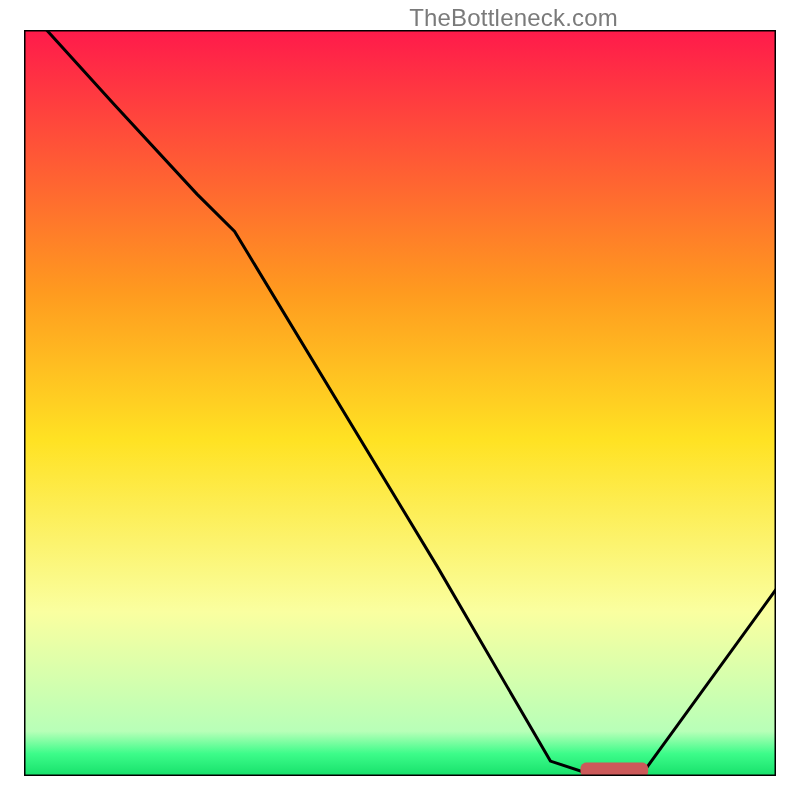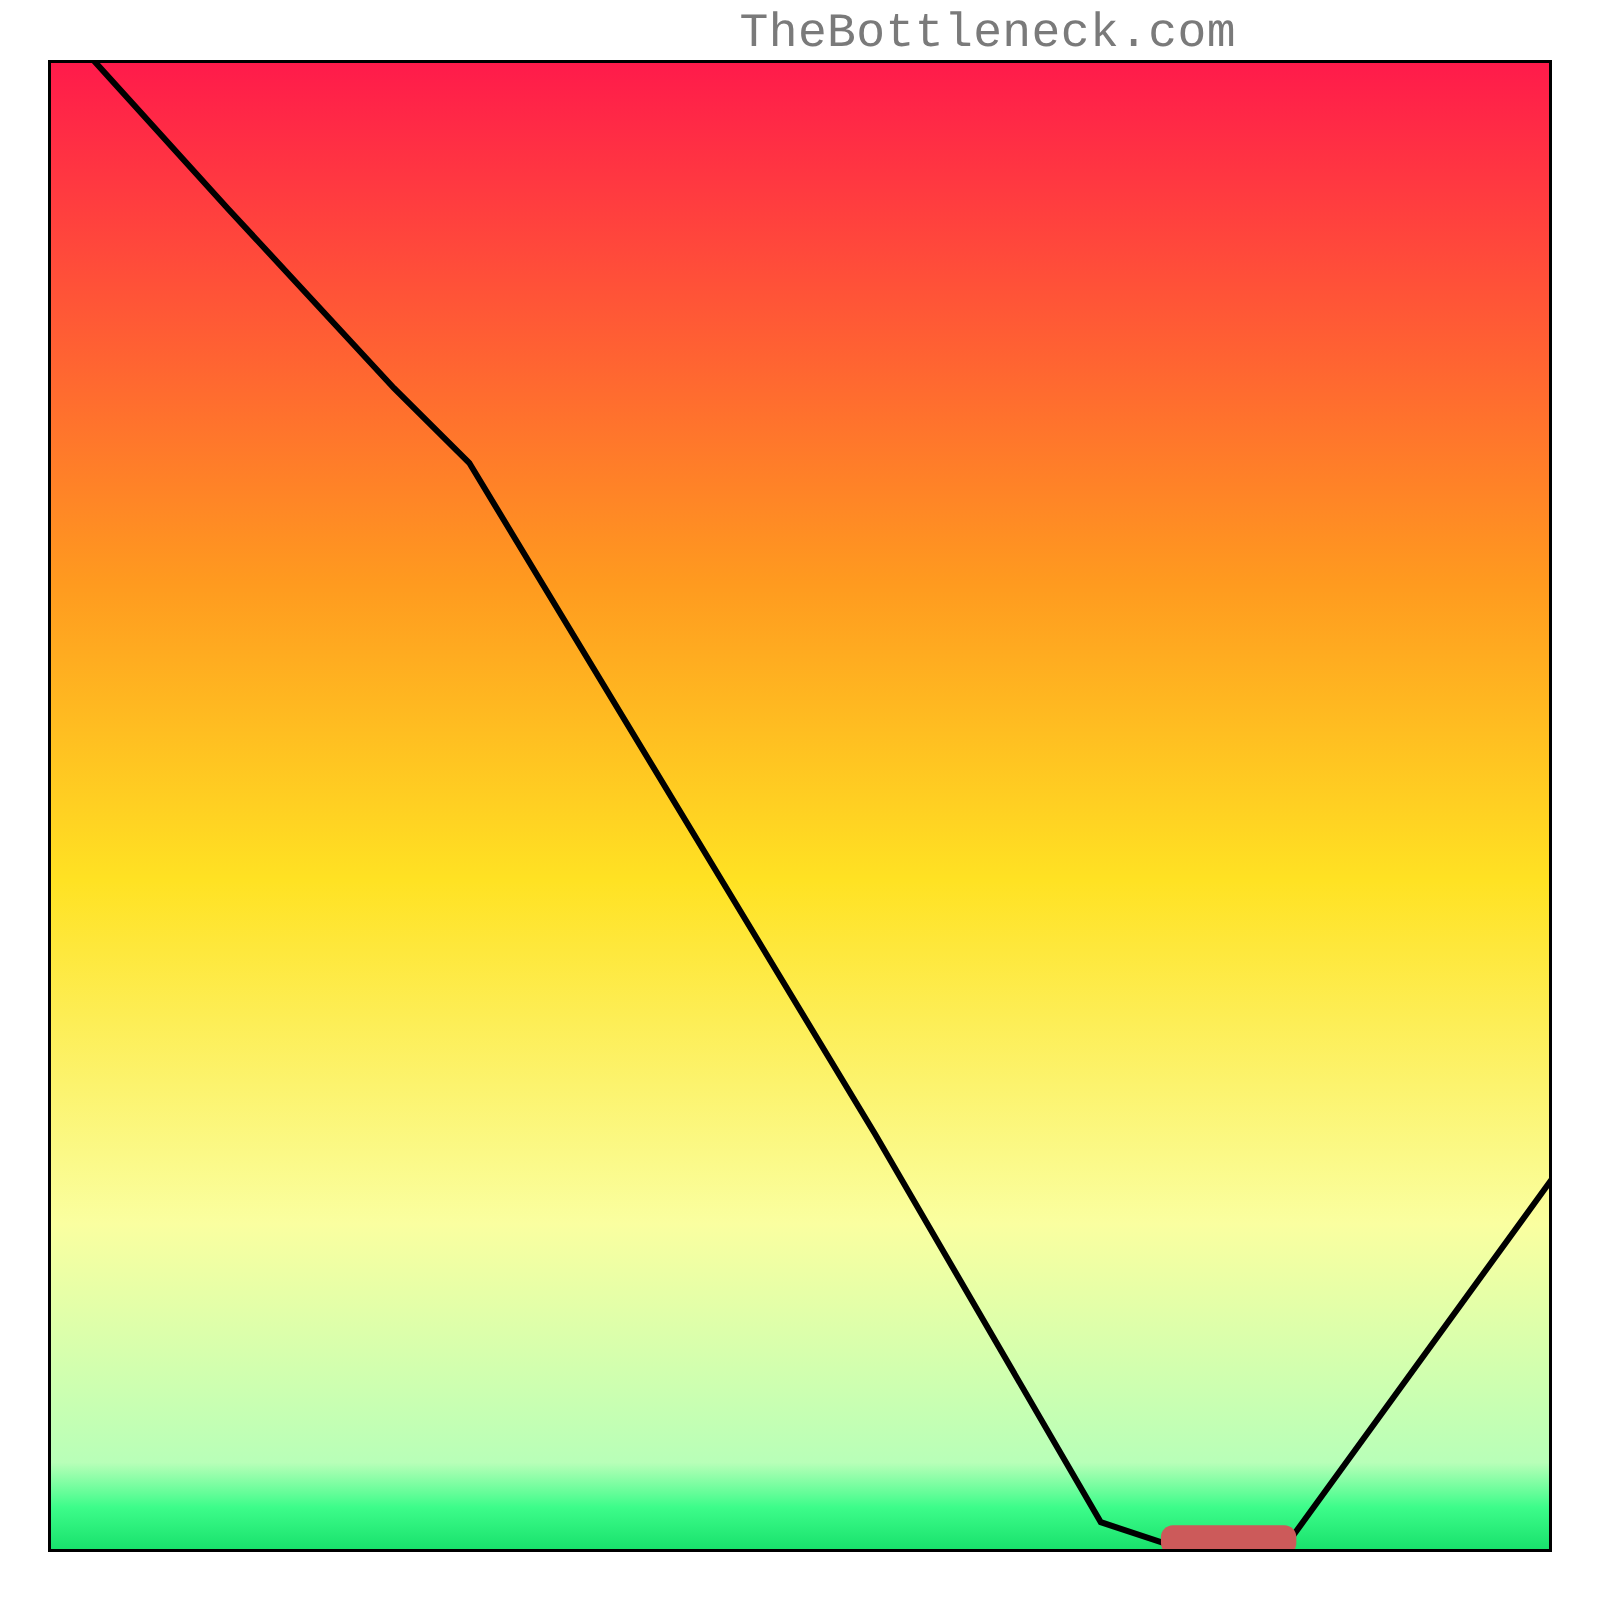--- a/index.html
+++ b/index.html
@@ -8,21 +8,20 @@
     width: 800px;
     height: 800px;
     overflow: hidden;
     background: #fff;
     font-family: Arial, Helvetica, sans-serif;
   }
   .frame {
     position: relative;
     width: 632px;
     height: 800px;
-    font-family: Liberation Mono, monospace;
   }
   .watermark {
     position: absolute;
     top: 4px;
     right: 14px;
     color: #7a7a7a;
     font-size: 24px;
     font-weight: 500;
     letter-spacing: 0.2px;
   }

